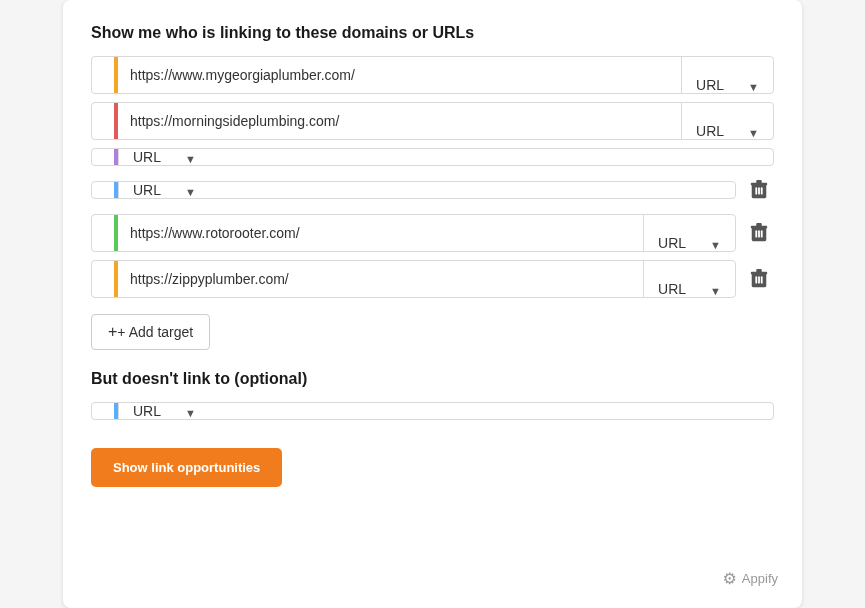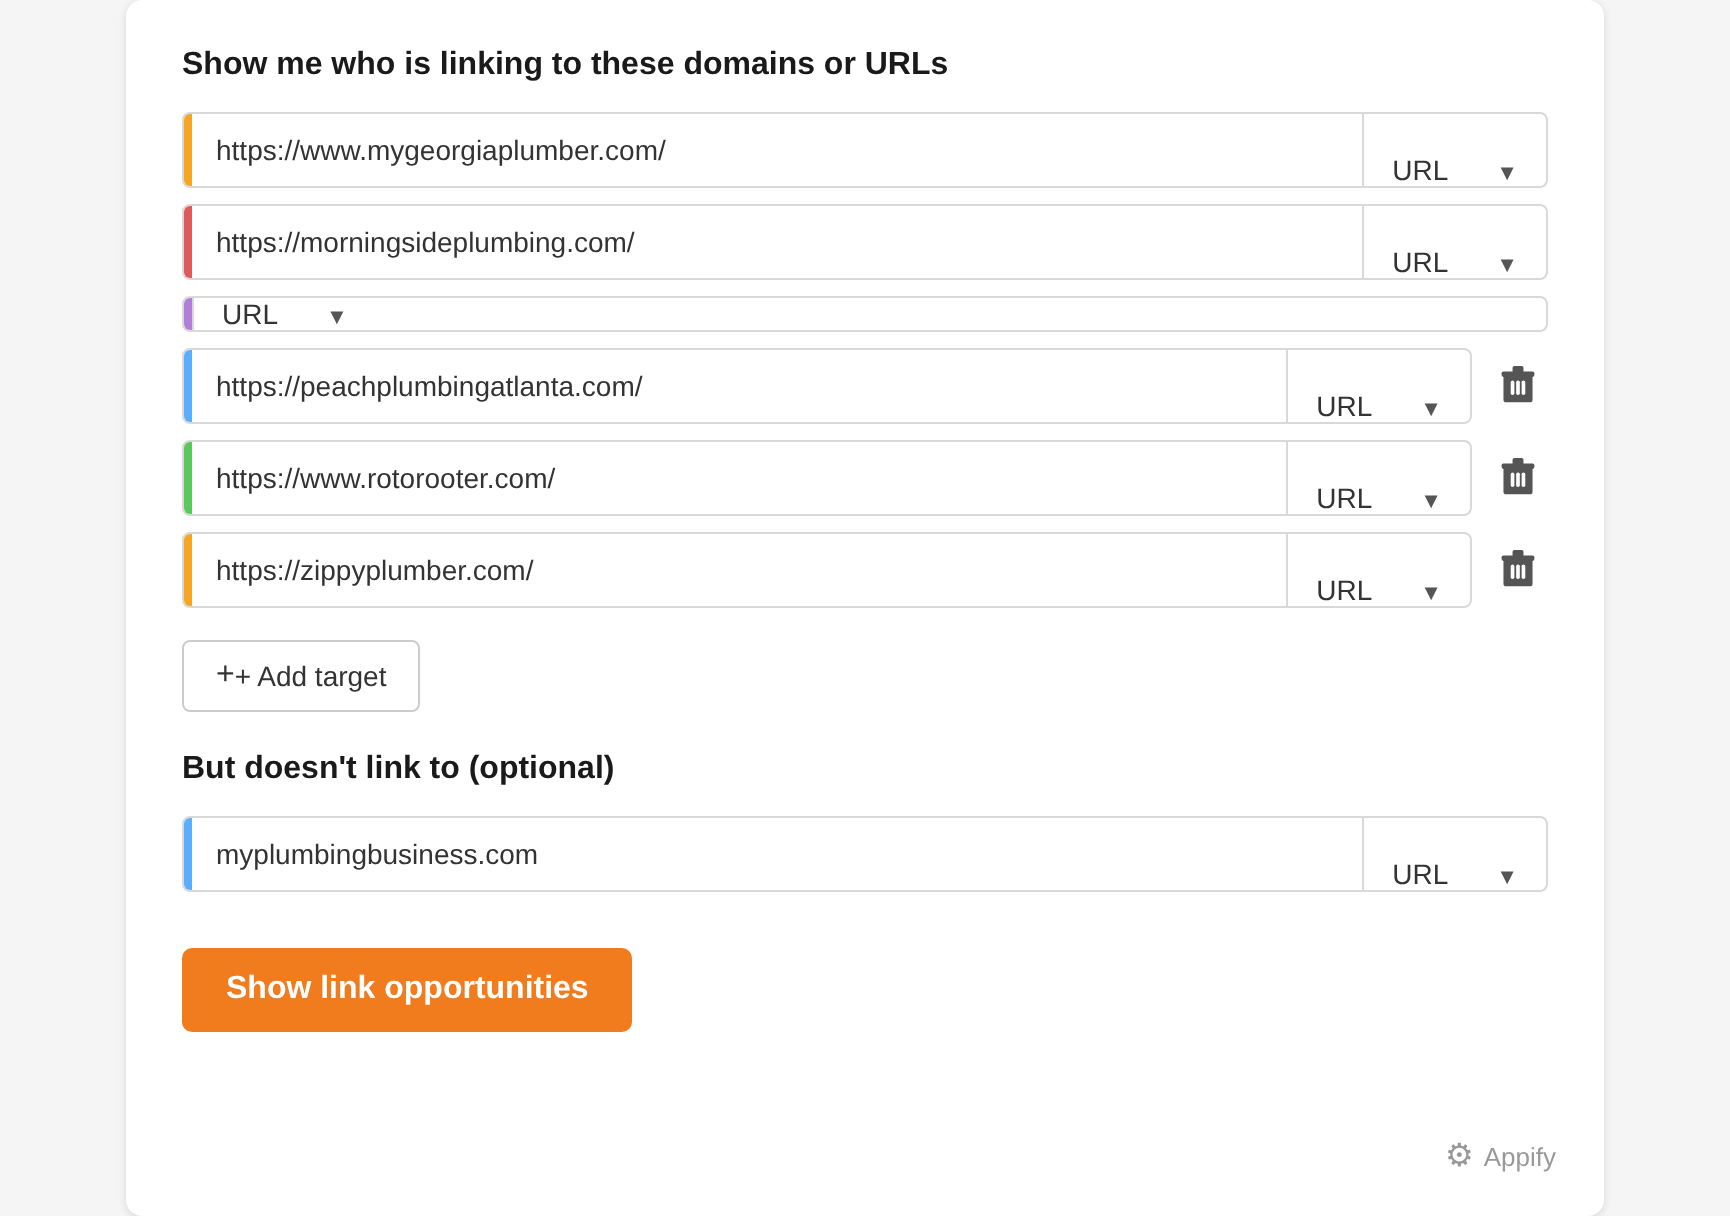--- a/index.html
+++ b/index.html
@@ -31,20 +31,21 @@
       align-items: center;
       margin-bottom: 8px;
     }
     .url-input-wrapper {
       display: flex;
       flex: 1;
       border: 1px solid #d9d9d9;
       border-radius: 4px;
       overflow: hidden;
       background: #fff;
+      padding-left: 22px;
     }
     .left-bar {
       width: 4px;
       flex-shrink: 0;
       border-radius: 0;
     }
     .url-text {
       flex: 1;
       padding: 10px 12px;
       font-size: 14px;
@@ -96,21 +97,21 @@
     .section-divider {
       margin: 20px 0 14px 0;
     }
     .show-btn {
       display: inline-block;
       padding: 12px 22px;
       background: #f07c1e;
       color: #fff;
       border: none;
       border-radius: 5px;
-      font-size: 16px;
+      font-size: 13px;
       font-weight: 600;
       cursor: pointer;
       margin-top: 20px;
     }
     .footer {
       position: absolute;
       bottom: 20px;
       right: 24px;
       display: flex;
       align-items: center;
@@ -170,21 +171,20 @@
           <div class="left-bar" style="background: rgb(176, 127, 217);"></div>
           <div class="type-dropdown-cell">
             <span>URL</span>
             <span class="chevron">▼</span>
           </div>
         </div>
       </div>
       <div class="url-row">
         <div class="url-input-wrapper">
           <div class="left-bar" style="background: rgb(91, 174, 255);"></div>
-          <input type="text" class="url-text" value="https://peachplumbingatlanta.com/" style="">
           <div class="type-dropdown-cell">
             <span>URL</span>
             <span class="chevron">▼</span>
           </div>
         </div>
         <button class="delete-btn">
           <svg class="trash-icon" viewBox="0 0 18 22" fill="#555" xmlns="http://www.w3.org/2000/svg">
         <rect x="1" y="5" width="16" height="15" rx="1.5" fill="#555"></rect>
         <rect x="0" y="3" width="18" height="3" rx="1" fill="#555"></rect>
         <rect x="6" y="0" width="6" height="4" rx="1" fill="#555"></rect>
@@ -241,21 +241,20 @@
     <span style="margin-left:-6px;">+ Add target</span>
   </button>
 
   <div class="section-divider">
     <div class="section-title">But doesn't link to (optional)</div>
   </div>
 
   <div class="url-row">
     <div class="url-input-wrapper">
       <div class="left-bar" id="excl-bar" style="background: rgb(91, 174, 255);"></div>
-      <input type="text" class="url-text" value="myplumbingbusiness.com" style="">
       <div class="type-dropdown-cell">
         <span>URL</span>
         <span class="chevron">▼</span>
       </div>
     </div>
   </div>
 
   <button class="show-btn">
     <span>Show link opportunities</span>
   </button>

